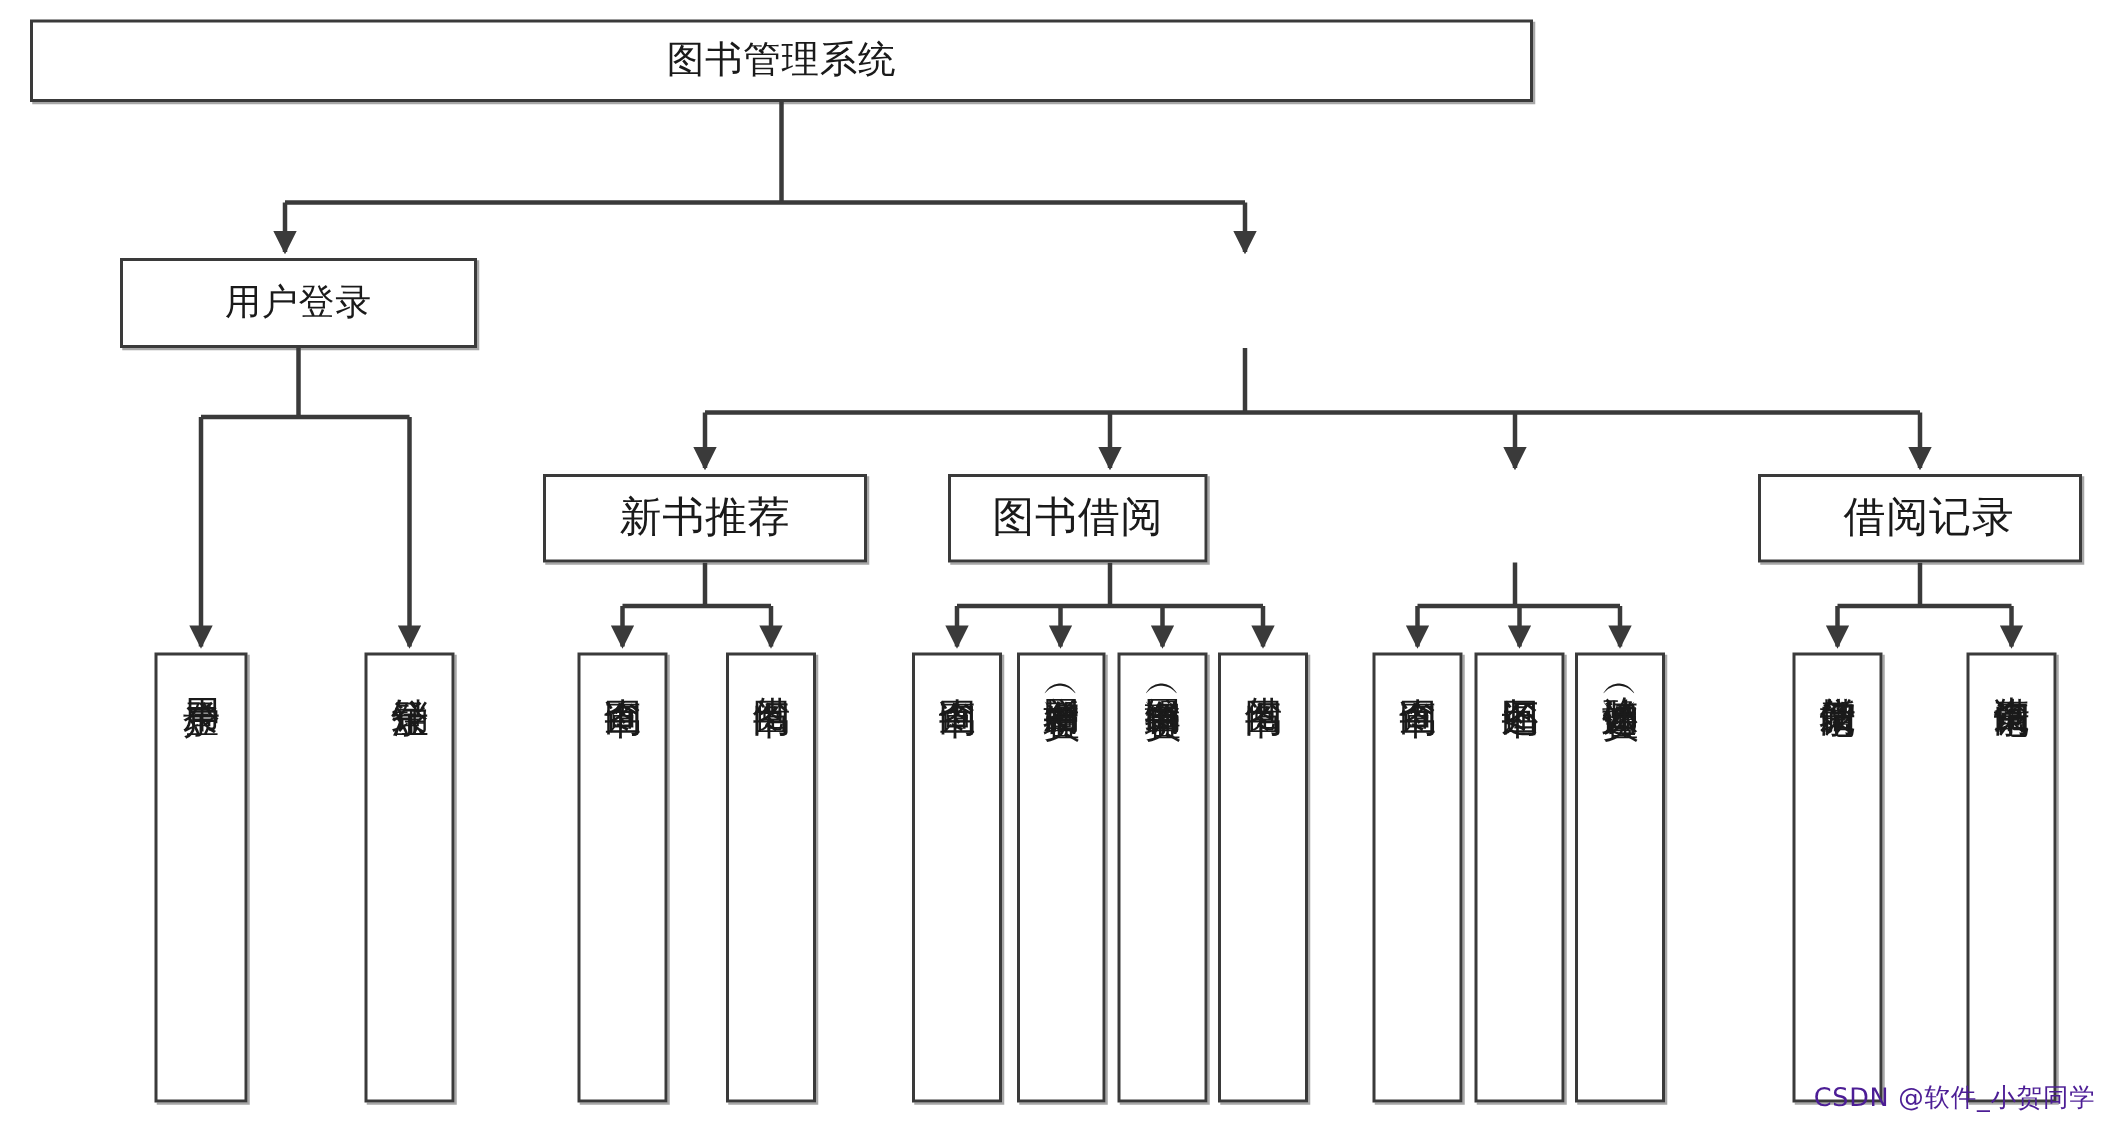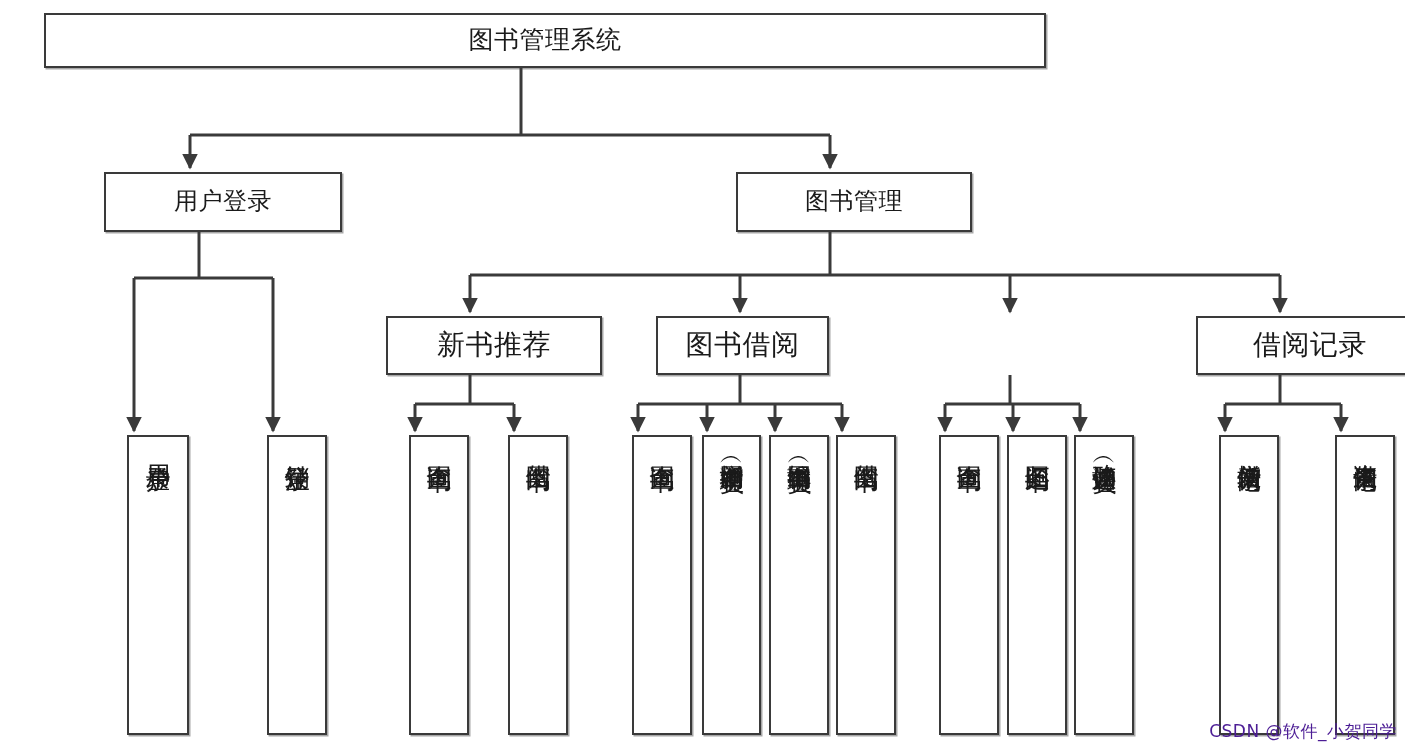--- a/index.html
+++ b/index.html
@@ -29,21 +29,20 @@
     position: absolute;
     box-sizing: border-box;
     background: #ffffff;
     border: 2px solid #3a3a3a;
     box-shadow: 1.5px 1.5px 0 rgba(60,60,60,0.45);
     display: flex;
     align-items: center;
     justify-content: center;
     color: #1a1a1a;
     z-index: 2;
-    margin-left: 24px;
   }
   .node .label {
     display: block;
     text-align: center;
     line-height: 1.15;
     letter-spacing: 0.5px;
   }
   .node.root .label { font-size: 25px; }
   .node.lvl2 .label { font-size: 24px; }
   .node.lvl3 .label { font-size: 28px; }
@@ -137,23 +136,20 @@
     </g>
   </svg>
 
   <div class="node root" style="left: 20px; top: 13px; width: 1002px; height: 55px;">
     <span class="label">图书管理系统</span>
   </div>
 
   <div class="node lvl2" style="left: 80px; top: 172px; width: 238px; height: 60px;">
     <span class="label">用户登录</span>
   </div>
-  <div class="node lvl2" style="left: 712px; top: 172px; width: 236px; height: 60px;">
-    <span class="label">图书管理</span>
-  </div>
 
   <div class="node lvl3" style="left: 362px; top: 316px; width: 216px; height: 59px;">
     <span class="label">新书推荐</span>
   </div>
   <div class="node lvl3" style="left: 632px; top: 316px; width: 173px; height: 59px;">
     <span class="label">图书借阅</span>
   </div>
   <div class="node lvl3" style="left: 1172px; top: 316px; width: 216px; height: 59px; padding-left: 12px;">
     <span class="label">借阅记录</span>
   </div>

